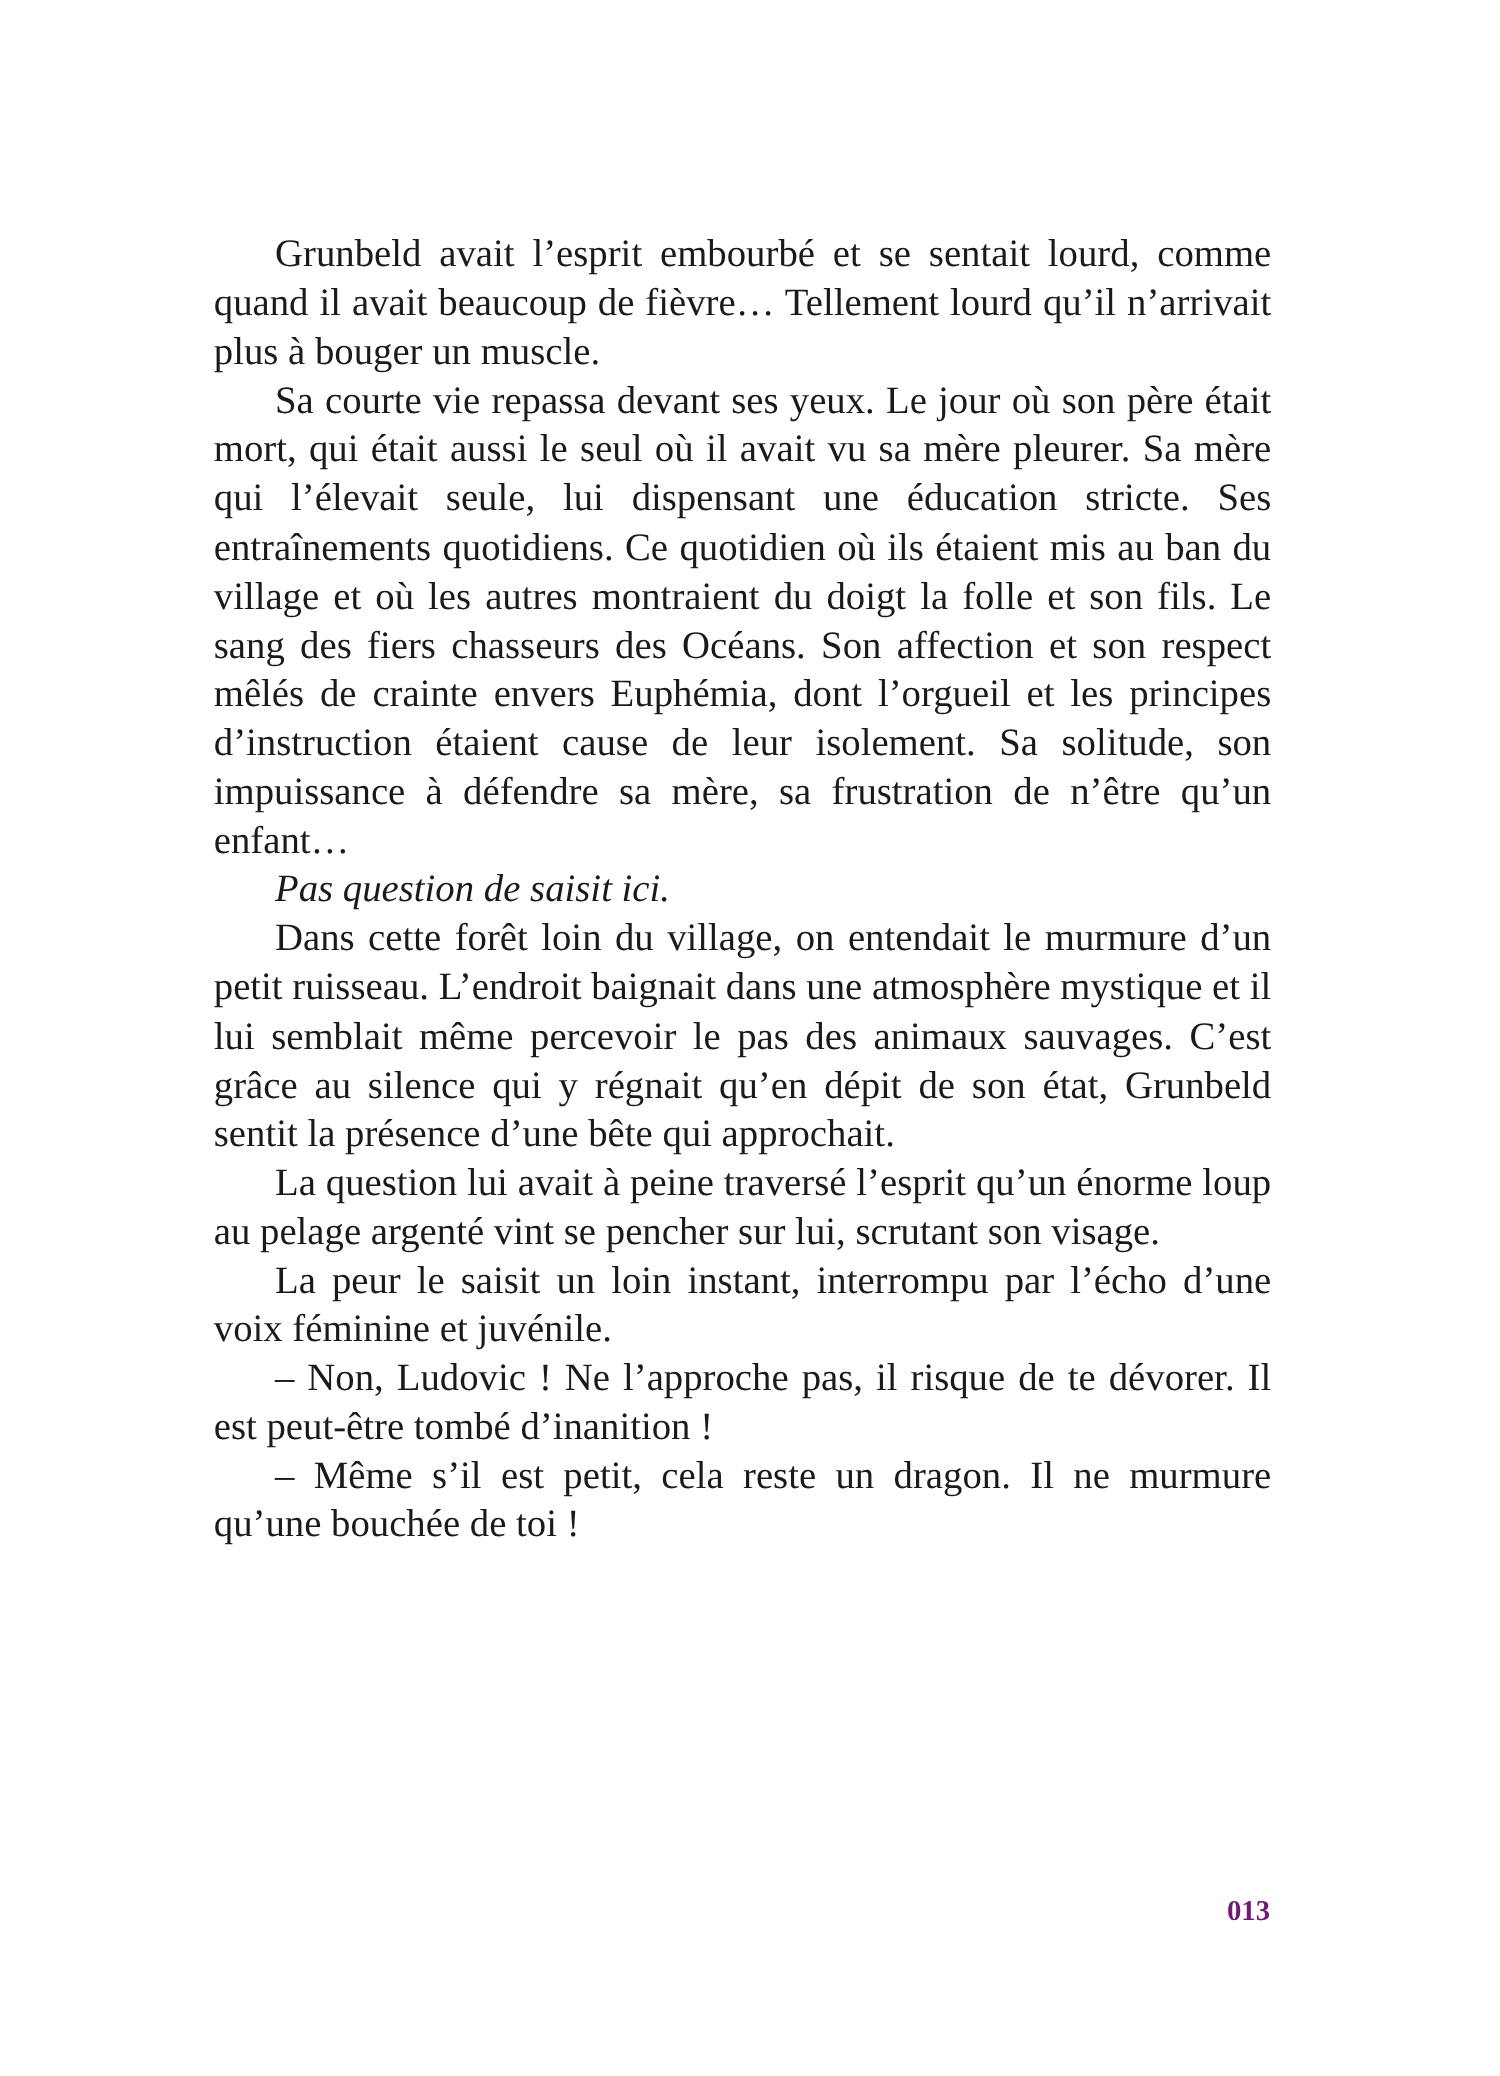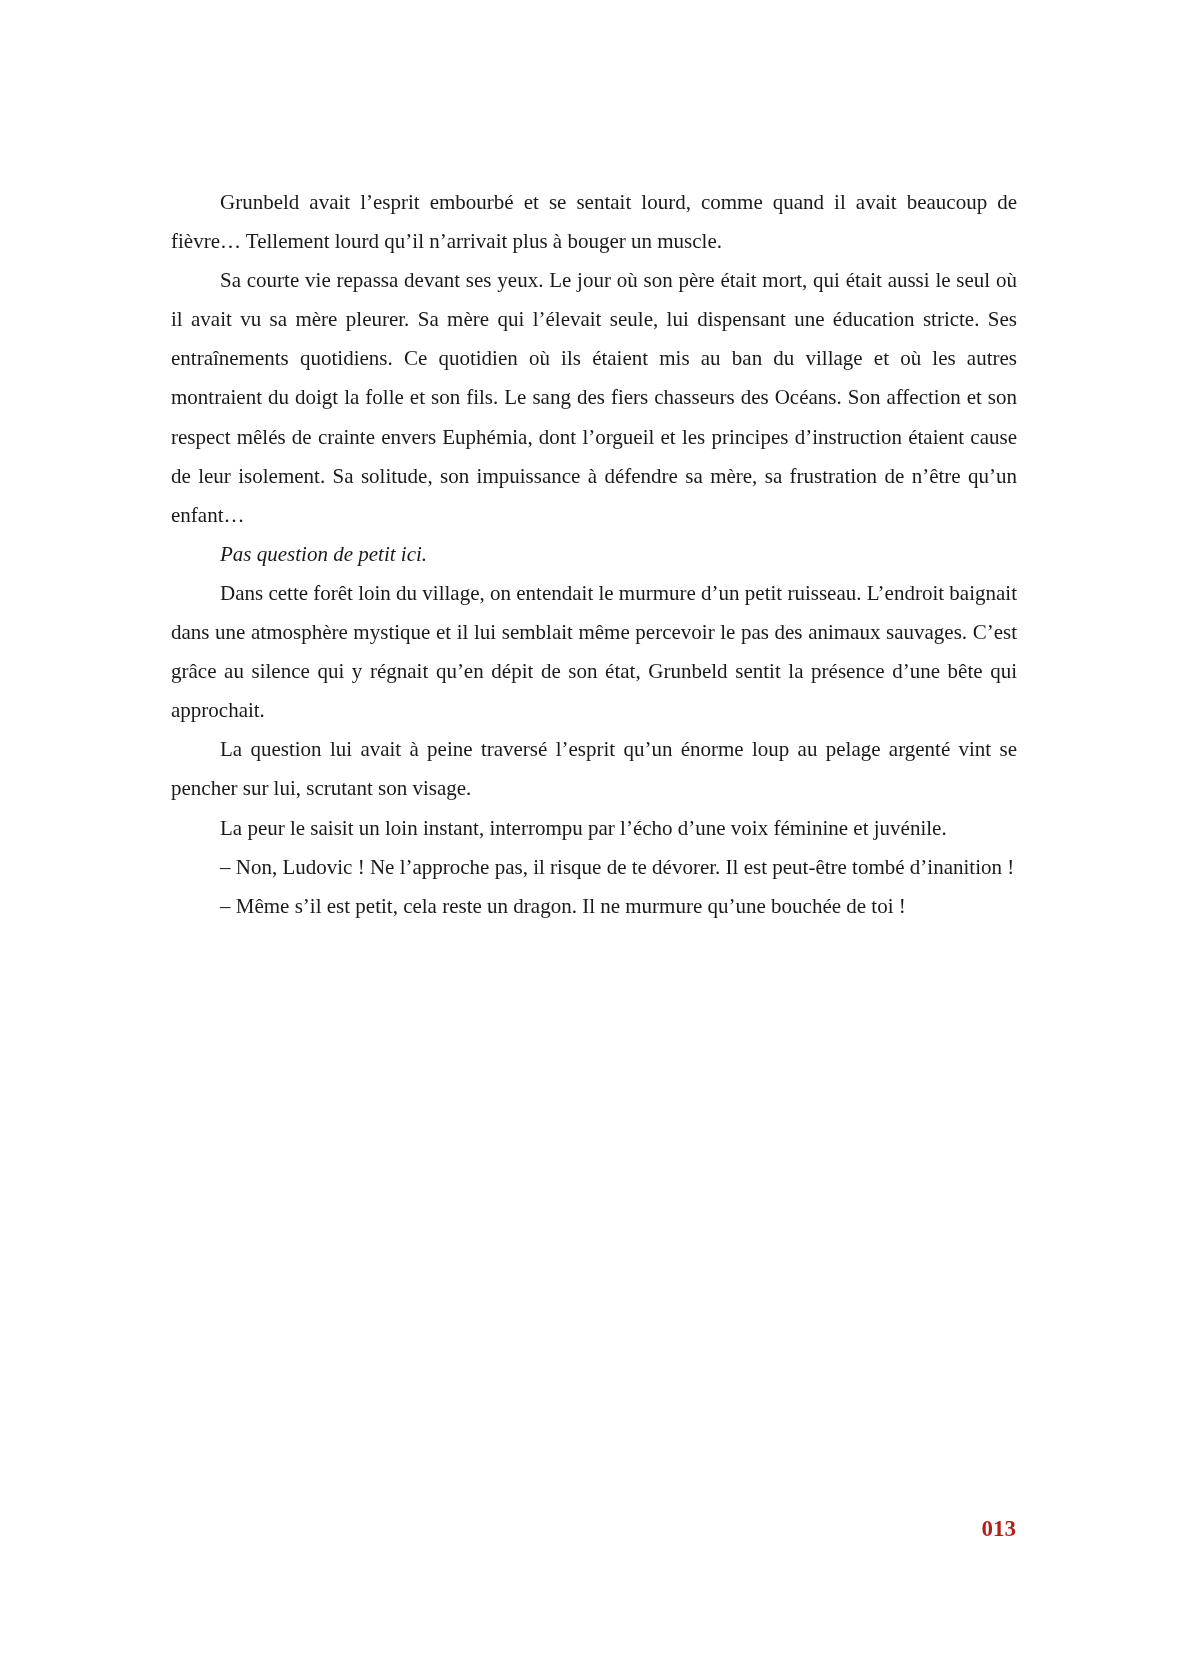--- a/index.html
+++ b/index.html
@@ -13,21 +13,21 @@
       position: relative;
       overflow: hidden;
       color: #1a1a1a;
     }
     .text-block {
       position: absolute;
       left: 171px;
       top: 183px;
       width: 846px;
       font-family: "Liberation Serif", "DejaVu Serif", serif;
-      font-size: 21px;
+      font-size: 31px;
       line-height: 39.1px;
       text-align: justify;
     }
     .para {
       margin: 0;
       text-indent: 49px;
       text-align: justify;
       text-align-last: left;
     }
     .para.italic {
@@ -36,30 +36,30 @@
     .page-number {
       position: absolute;
       left: 960px;
       top: 1514px;
       width: 56px;
       text-align: right;
       font-family: "Liberation Serif", "DejaVu Serif", serif;
       font-weight: bold;
       font-size: 23px;
       line-height: 30px;
-      color: #b91c1c;
+      color: #701a75;
     }
   </style>
 </head>
 <body>
 
 <div class="text-block">
   <p class="para">Grunbeld avait l’esprit embourbé et se sentait lourd, comme quand il avait beaucoup de fièvre… Tellement lourd qu’il n’arrivait plus à bouger un muscle.</p>
   <p class="para">Sa courte vie repassa devant ses yeux. Le jour où son père était mort, qui était aussi le seul où il avait vu sa mère pleurer. Sa mère qui l’élevait seule, lui dispensant une éducation stricte. Ses entraînements quotidiens. Ce quotidien où ils étaient mis au ban du village et où les autres montraient du doigt la folle et son fils. Le sang des fiers chasseurs des Océans. Son affection et son respect mêlés de crainte envers Euphémia, dont l’orgueil et les principes d’instruction étaient cause de leur isolement. Sa solitude, son impuissance à défendre sa mère, sa frustration de n’être qu’un enfant…</p>
-  <p class="para italic">Pas question de petit ici.</p>
+  <p class="para italic">Pas question de saisit ici.</p>
   <p class="para">Dans cette forêt loin du village, on entendait le murmure d’un petit ruisseau. L’endroit baignait dans une atmosphère mystique et il lui semblait même percevoir le pas des animaux sauvages. C’est grâce au silence qui y régnait qu’en dépit de son état, Grunbeld sentit la présence d’une bête qui approchait.</p>
   <p class="para">La question lui avait à peine traversé l’esprit qu’un énorme loup au pelage argenté vint se pencher sur lui, scrutant son visage.</p>
   <p class="para">La peur le saisit un loin instant, interrompu par l’écho d’une voix féminine et juvénile.</p>
   <p class="para">– Non, Ludovic ! Ne l’approche pas, il risque de te dévorer. Il est peut-être tombé d’inanition !</p>
   <p class="para">– Même s’il est petit, cela reste un dragon. Il ne murmure qu’une bouchée de toi !</p>
 </div>
 
 <div class="page-number">013</div>
 
 </body></html>

